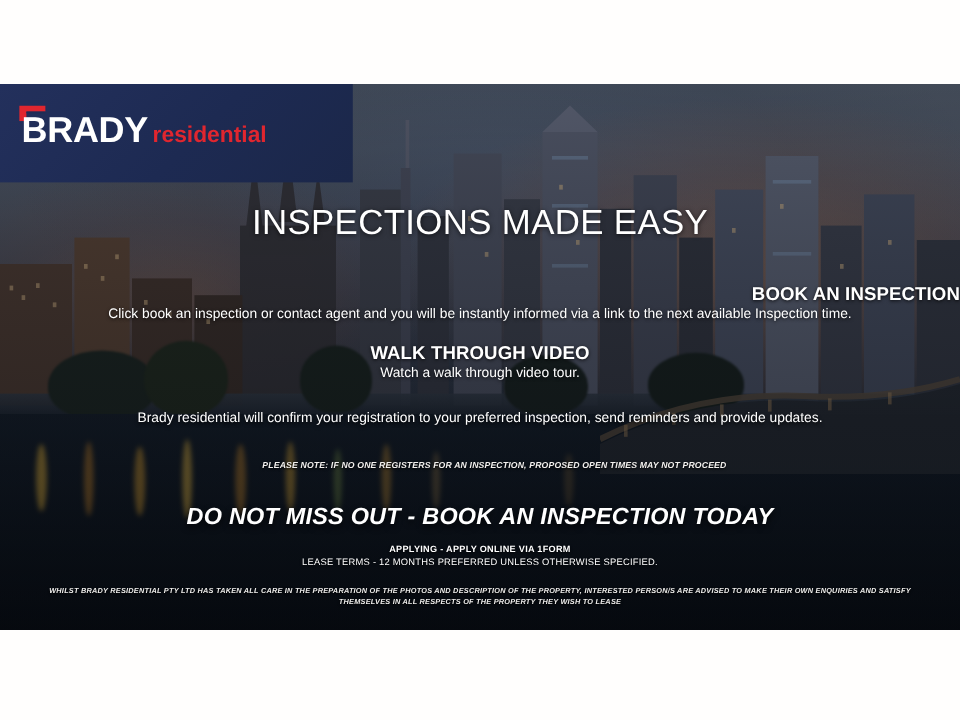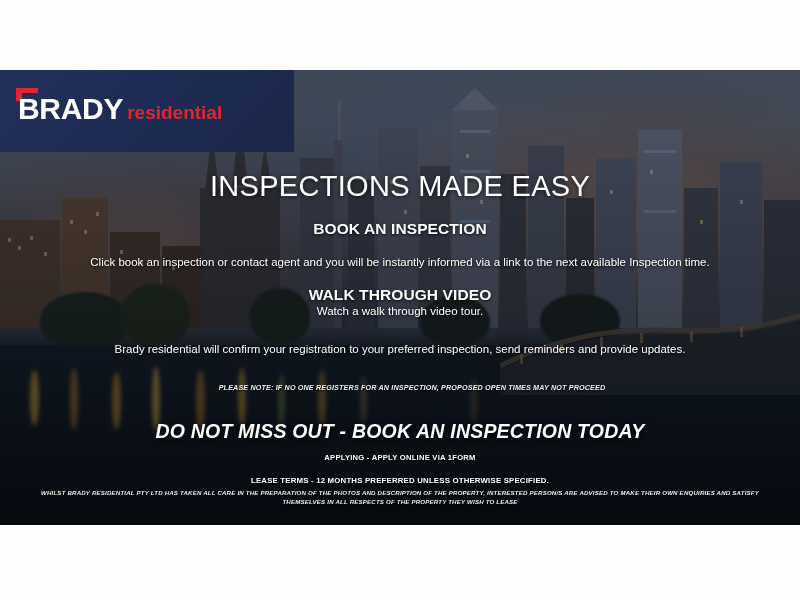--- a/index.html
+++ b/index.html
@@ -91,41 +91,41 @@
     text-shadow:0 1px 4px rgba(0,0,0,.65);
   }
   .sec-h{
     font-size:15.5px;font-weight:bold;letter-spacing:.1px;
     text-shadow:0 1px 3px rgba(0,0,0,.8);
   }
   .sec-b{
     font-size:11.5px;font-weight:400;line-height:14px;
     text-shadow:0 1px 3px rgba(0,0,0,.85);
   }
-  .s1h{top:150px;} .s1b{top:185px;}
+  .s1h{top:167px;text-align:right;} .s1b{top:185px;}
   .s2h{top:216px;} .s2b{top:234px;}
   .s3h{top:254px;} .s3b{top:272px;}
 
   .note{
     top:313px;font-size:7.2px;font-style:italic;font-weight:bold;
     letter-spacing:.15px;color:#f2f0ee;
     text-shadow:0 1px 2px rgba(0,0,0,.9);
     padding-left:12px;
   }
   .cta{
     top:350px;font-size:19.5px;font-style:italic;font-weight:bold;
     letter-spacing:.2px;color:#ffffff;
     text-shadow:0 2px 5px rgba(0,0,0,.85);
   }
   .apply{
     top:383px;font-size:7.6px;font-weight:bold;letter-spacing:.25px;
     text-shadow:0 1px 2px rgba(0,0,0,.9);
   }
   .lease{
-    top:406px;font-size:7.8px;font-weight:bold;letter-spacing:.2px;
+    top:394px;font-size:7.8px;font-weight:normal;letter-spacing:.2px;
     text-shadow:0 1px 2px rgba(0,0,0,.9);
   }
   .disc{
     top:418px;font-size:6.1px;font-style:italic;font-weight:bold;
     line-height:9px;letter-spacing:.2px;padding:0 22px;width:756px;
     color:#efeeec;text-shadow:0 1px 2px rgba(0,0,0,.9);
   }
 </style>
 </head>
 <body>

